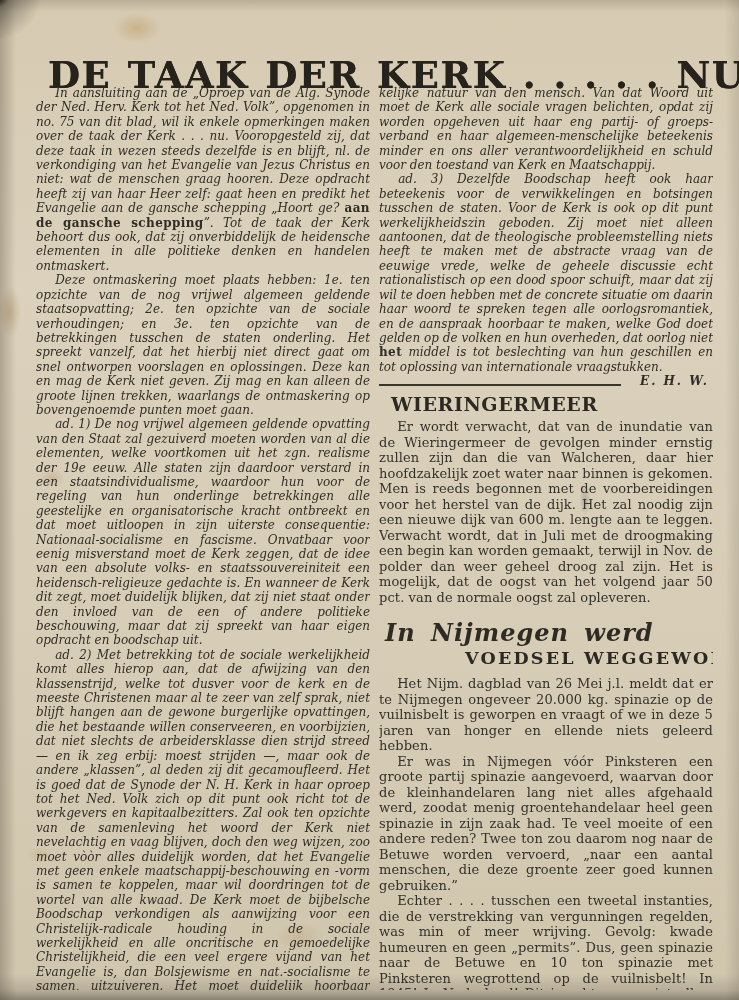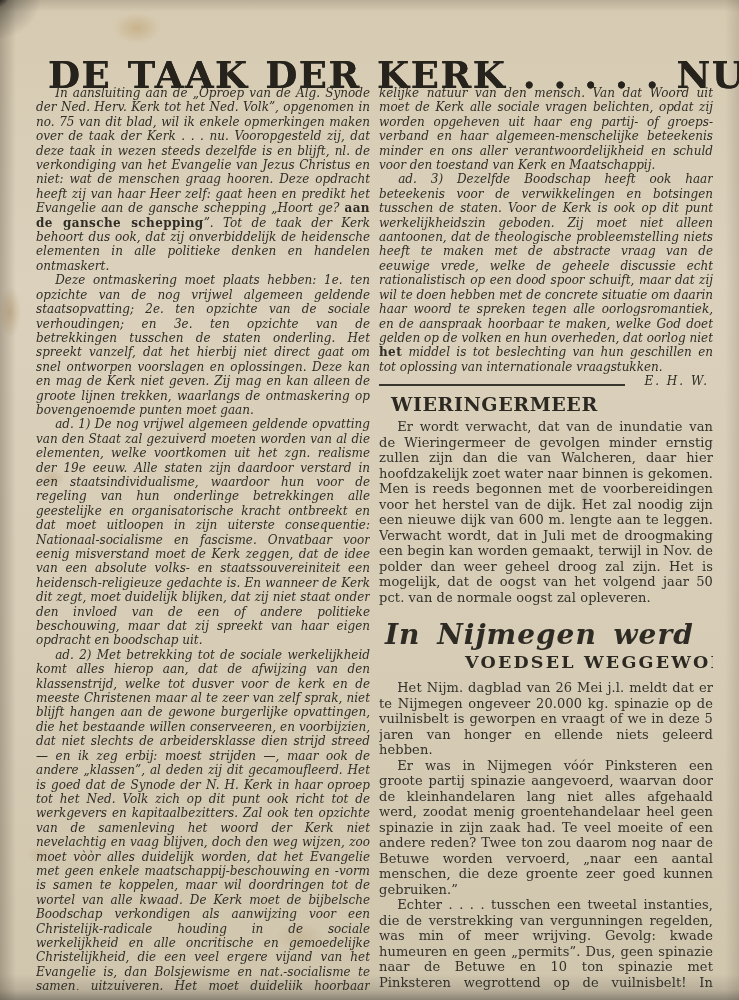--- a/index.html
+++ b/index.html
@@ -36,36 +36,36 @@
   }
   .col{width:334px;flex:0 0 334px;overflow:hidden;}
   .body-italic{
     font-family:"DejaVu Serif",serif;font-style:italic;
     font-size:12px;line-height:14.4px;text-align:justify;
     color:#302d26;
   }
   .body-italic p{margin:0;text-indent:1.6em;}
   .body-italic p.no-indent{text-indent:0;}
   .bold{font-weight:700;font-style:normal;letter-spacing:.4px;}
-  .sig{float:right;font-style:italic;font-weight:400;letter-spacing:2px;padding-right:4px;}
+  .sig{float:right;font-style:italic;font-weight:700;letter-spacing:2px;padding-right:4px;}
   .rule{border:0;border-top:2.5px solid #39362d;margin:10px 0 7px 0;}
   .news-heading{
     font-family:"DejaVu Serif",serif;font-weight:700;
     font-size:19px;letter-spacing:.6px;color:#2b2922;
     margin:0 0 4px 12px;
   }
   .news-body{
     font-family:"DejaVu Serif",serif;font-style:normal;
     font-size:13px;line-height:15.5px;text-align:justify;
     letter-spacing:.1px;color:#33312b;
   }
   .news-body p{margin:0;text-indent:1.4em;}
   .kicker{
     font-family:"DejaVu Serif",serif;font-style:italic;font-weight:700;
-    font-size:28px;letter-spacing:1px;word-spacing:6px;color:#2e2b24;
+    font-size:24px;letter-spacing:1px;word-spacing:6px;color:#2e2b24;
     margin:13px 0 1px 6px;
   }
   .sub-heading{
     font-family:"DejaVu Serif",serif;font-weight:700;
     font-size:17.5px;letter-spacing:2.2px;color:#2b2922;
     margin:1px 0 8px 86px;white-space:nowrap;
   }
 </style>
 </head>
 <body>

